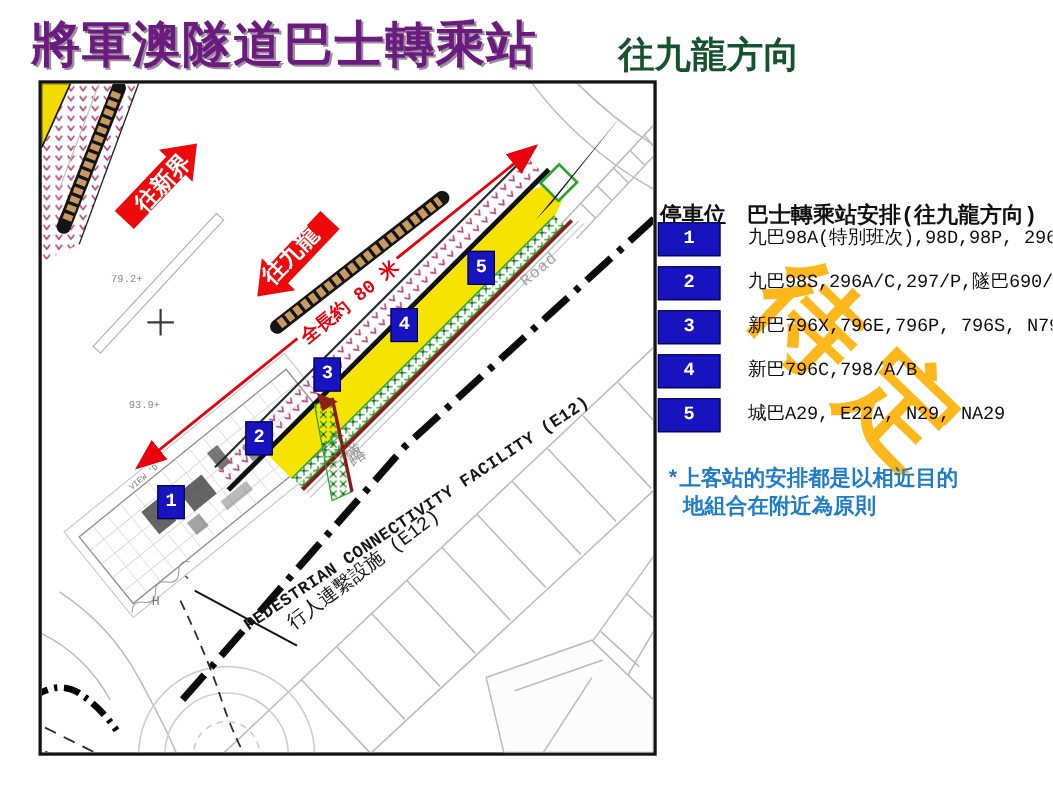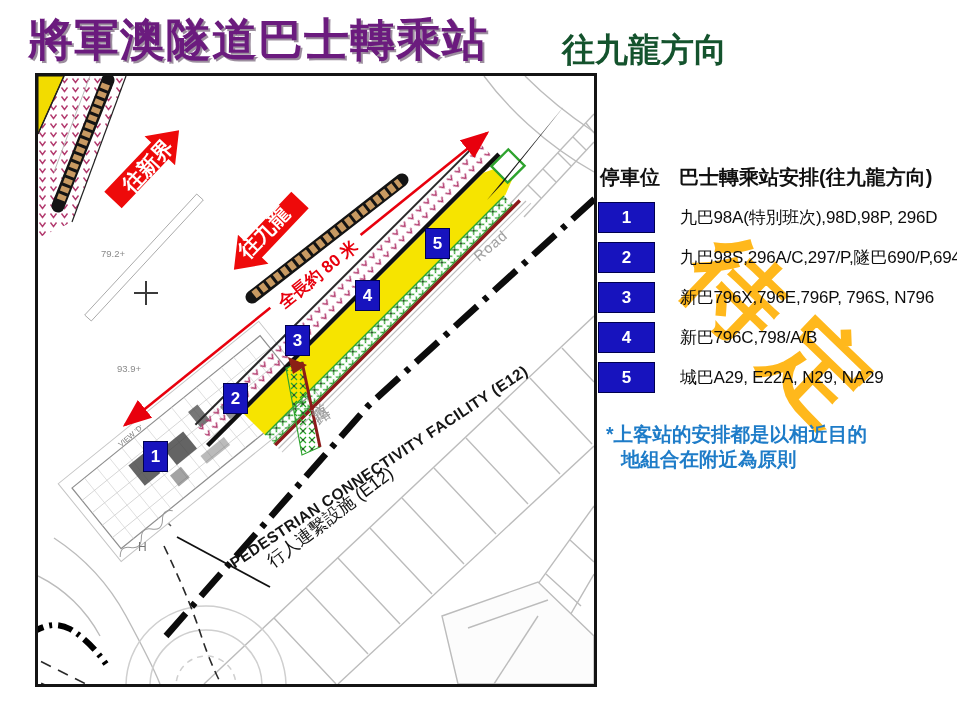--- a/index.html
+++ b/index.html
@@ -1,37 +1,37 @@
 <!DOCTYPE html>
 <html><head>
 <meta charset="utf-8">
 <style>
   html,body{margin:0;padding:0;background:#fff;}
   .stage{position:relative;width:957px;height:717px;background:#fff;overflow:hidden;
-         font-family:Liberation Sans, sans-serif;}
+         font-family:Liberation Mono, monospace;}
   
   .title{position:absolute;left:28px;top:10px;font-size:45px;font-weight:800;
          color:#6B1B7E;letter-spacing:1px;white-space:nowrap;
          text-shadow:2px 2px 0 rgba(35,5,40,.45);}
   .subtitle{position:absolute;left:562px;top:28px;font-size:33px;font-weight:800;
          color:#14532d;white-space:nowrap;}
   
   .map{position:absolute;left:35px;top:73px;width:562px;height:614px;
        border:3px solid #141414;box-sizing:border-box;background:#fff;overflow:hidden;}
   .map svg{position:absolute;left:0;top:0;}
   .mlbl{position:absolute;white-space:nowrap;transform-origin:center;}
   .arrow-lbl{width:80px;text-align:center;font-size:21px;font-weight:700;color:#fff;}
   .len-lbl{width:112px;text-align:center;background:#fff;color:#E8000D;
            font-size:17px;font-weight:700;padding:1px 2px;}
   .spot{font-size:9.5px;color:#8a8a8a;margin-left:31px;}
   .marker{position:absolute;width:25px;height:31px;background:#1713BE;border:1px solid #00004f;
           box-sizing:border-box;color:#fff;font-size:17px;font-weight:700;text-align:center;
           line-height:29px;z-index:5;}
   
-  .leg-head{position:absolute;top:164px;font-size:20px;font-weight:600;color:#101010;white-space:nowrap;z-index:2;}
+  .leg-head{position:absolute;top:182px;font-size:20px;font-weight:600;color:#101010;white-space:nowrap;z-index:2;}
   .leg-row{position:absolute;left:598px;height:31px;z-index:2;}
   .leg-box{position:absolute;left:0;top:0;width:57px;height:31px;background:#1713BE;
            border:1px solid #00004f;box-sizing:border-box;color:#fff;font-size:17px;
            font-weight:700;text-align:center;line-height:29px;}
   .leg-routes{position:absolute;left:82px;top:0;line-height:31px;font-size:17px;
               color:#0d0d0d;font-weight:500;letter-spacing:-0.2px;white-space:nowrap;text-align:right;}
   .note{position:absolute;font-size:19.5px;font-weight:700;color:#1E7CC8;white-space:nowrap;z-index:2;}
   .watermark{position:absolute;left:746px;top:210px;font-size:98px;font-weight:700;
              color:#FFB81C;letter-spacing:18px;transform:rotate(44deg);
              transform-origin:0 0;z-index:1;white-space:nowrap;}

